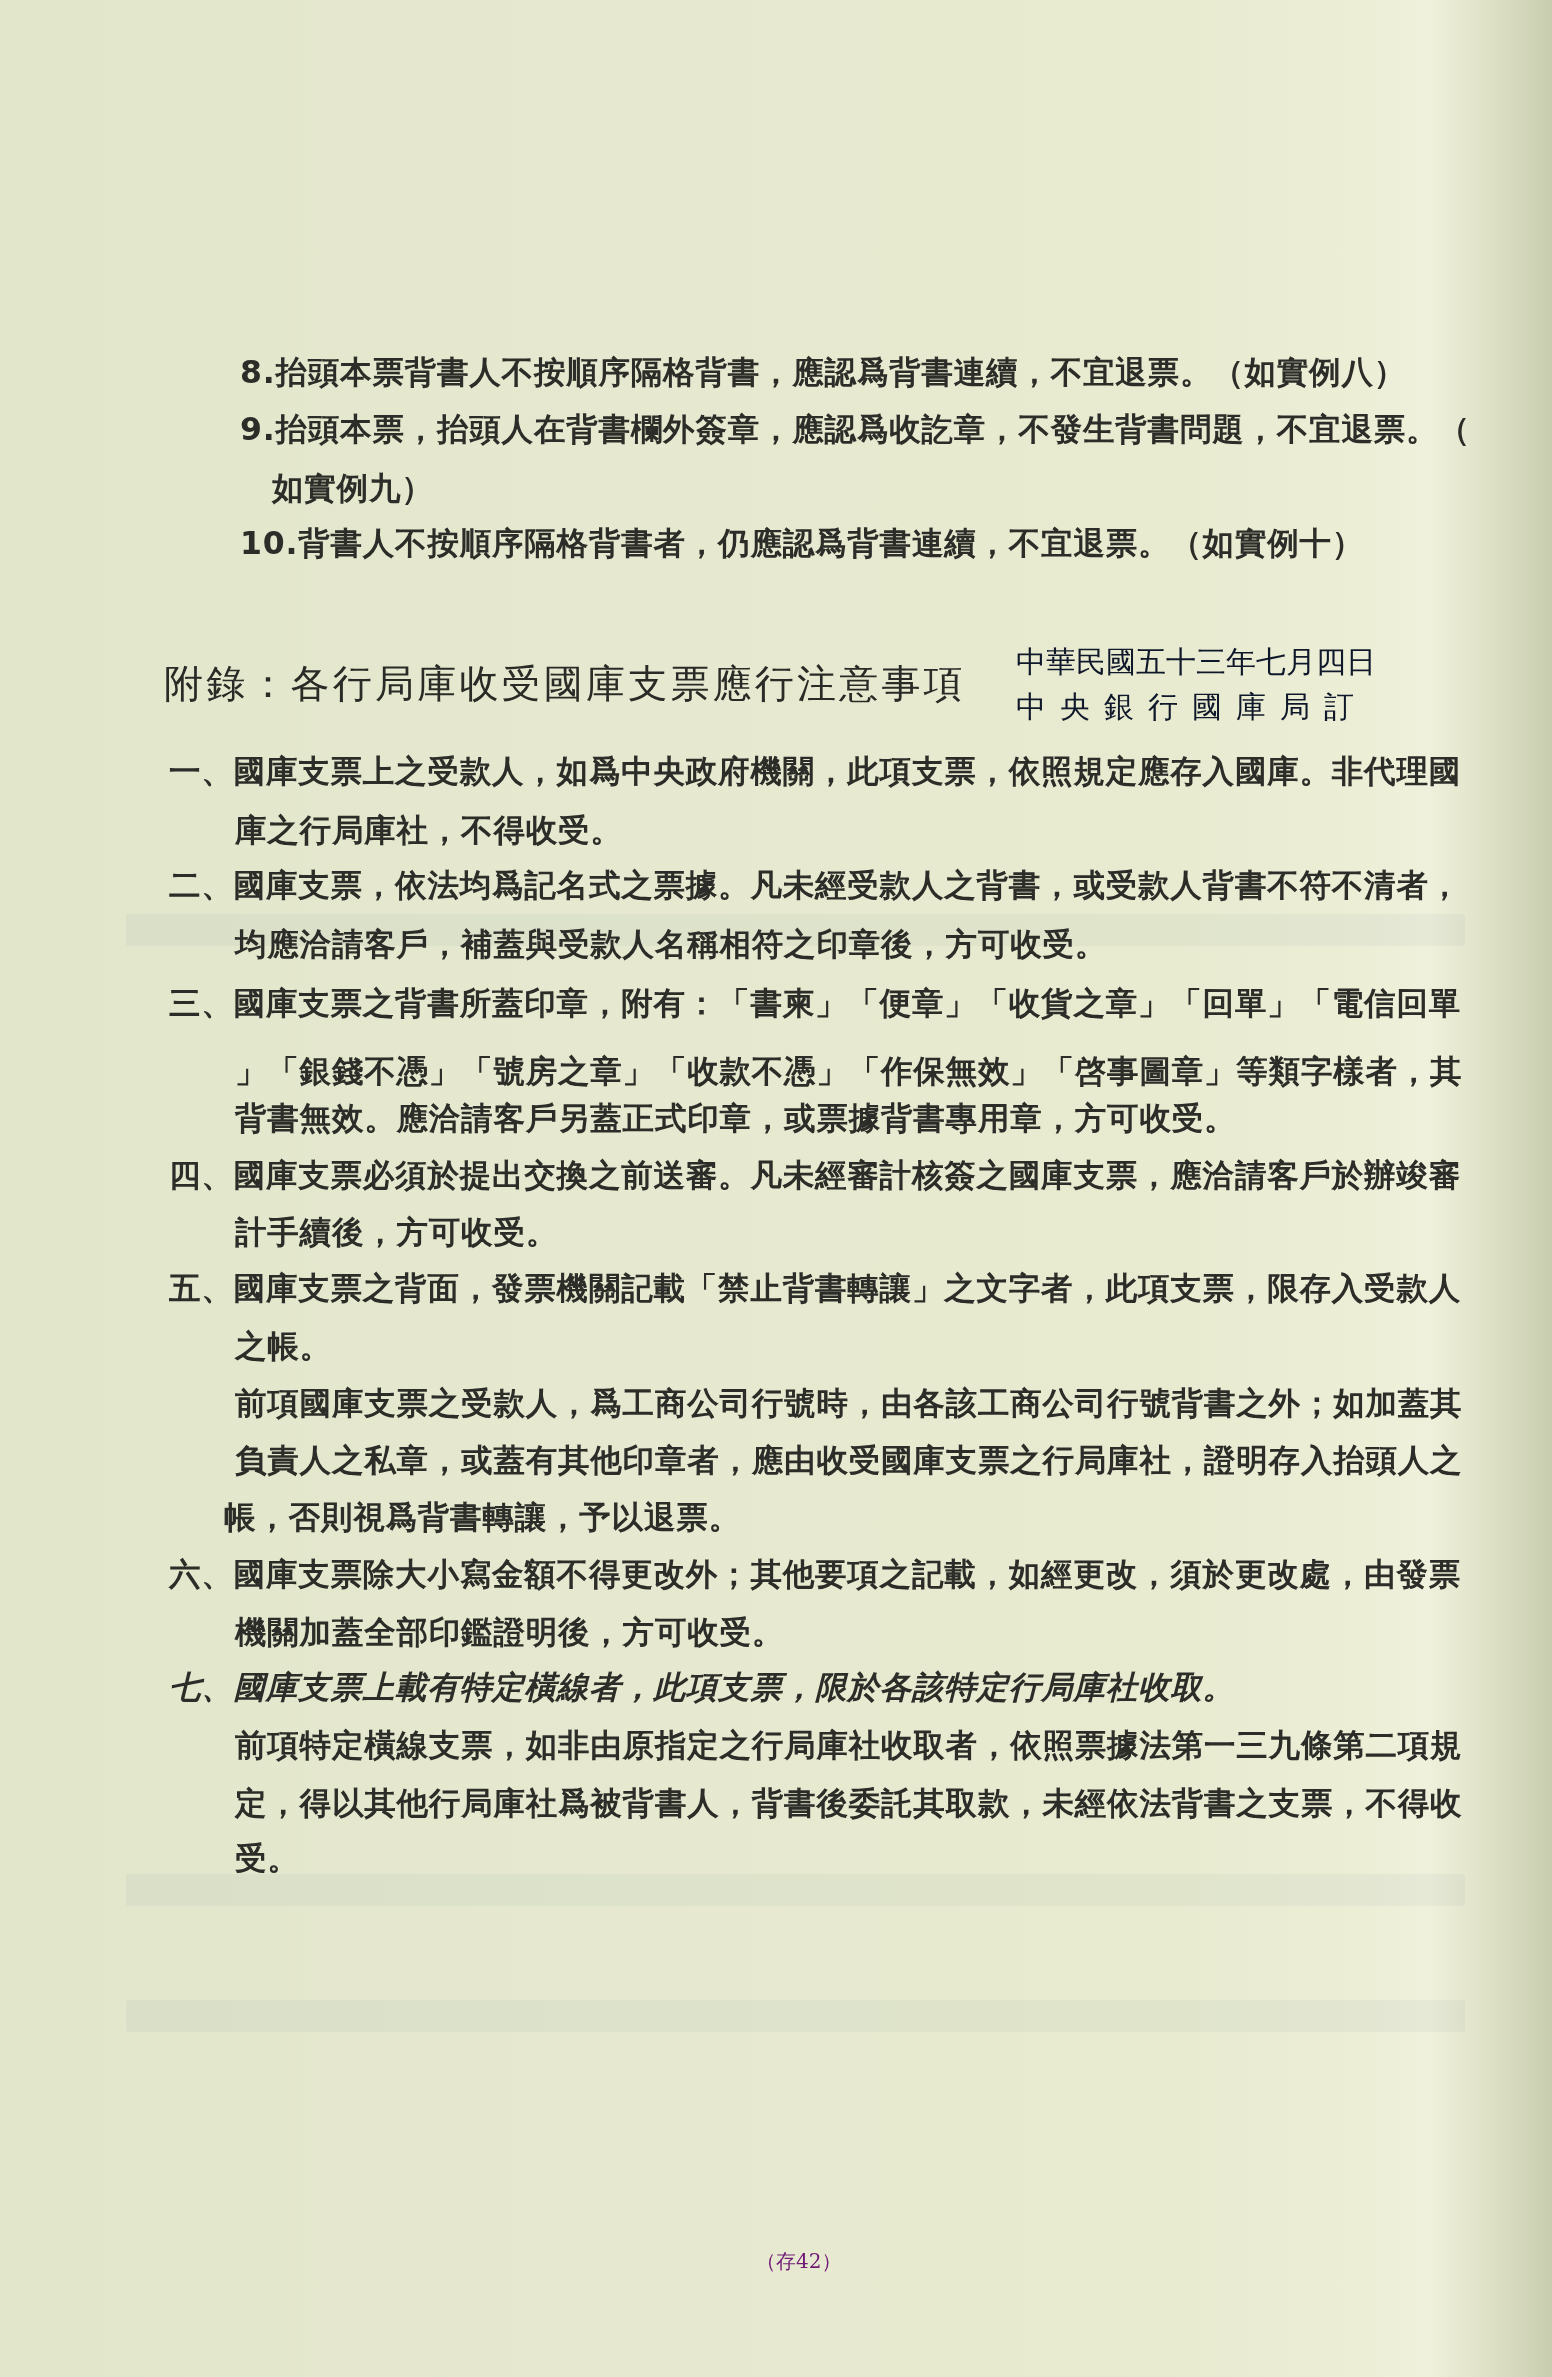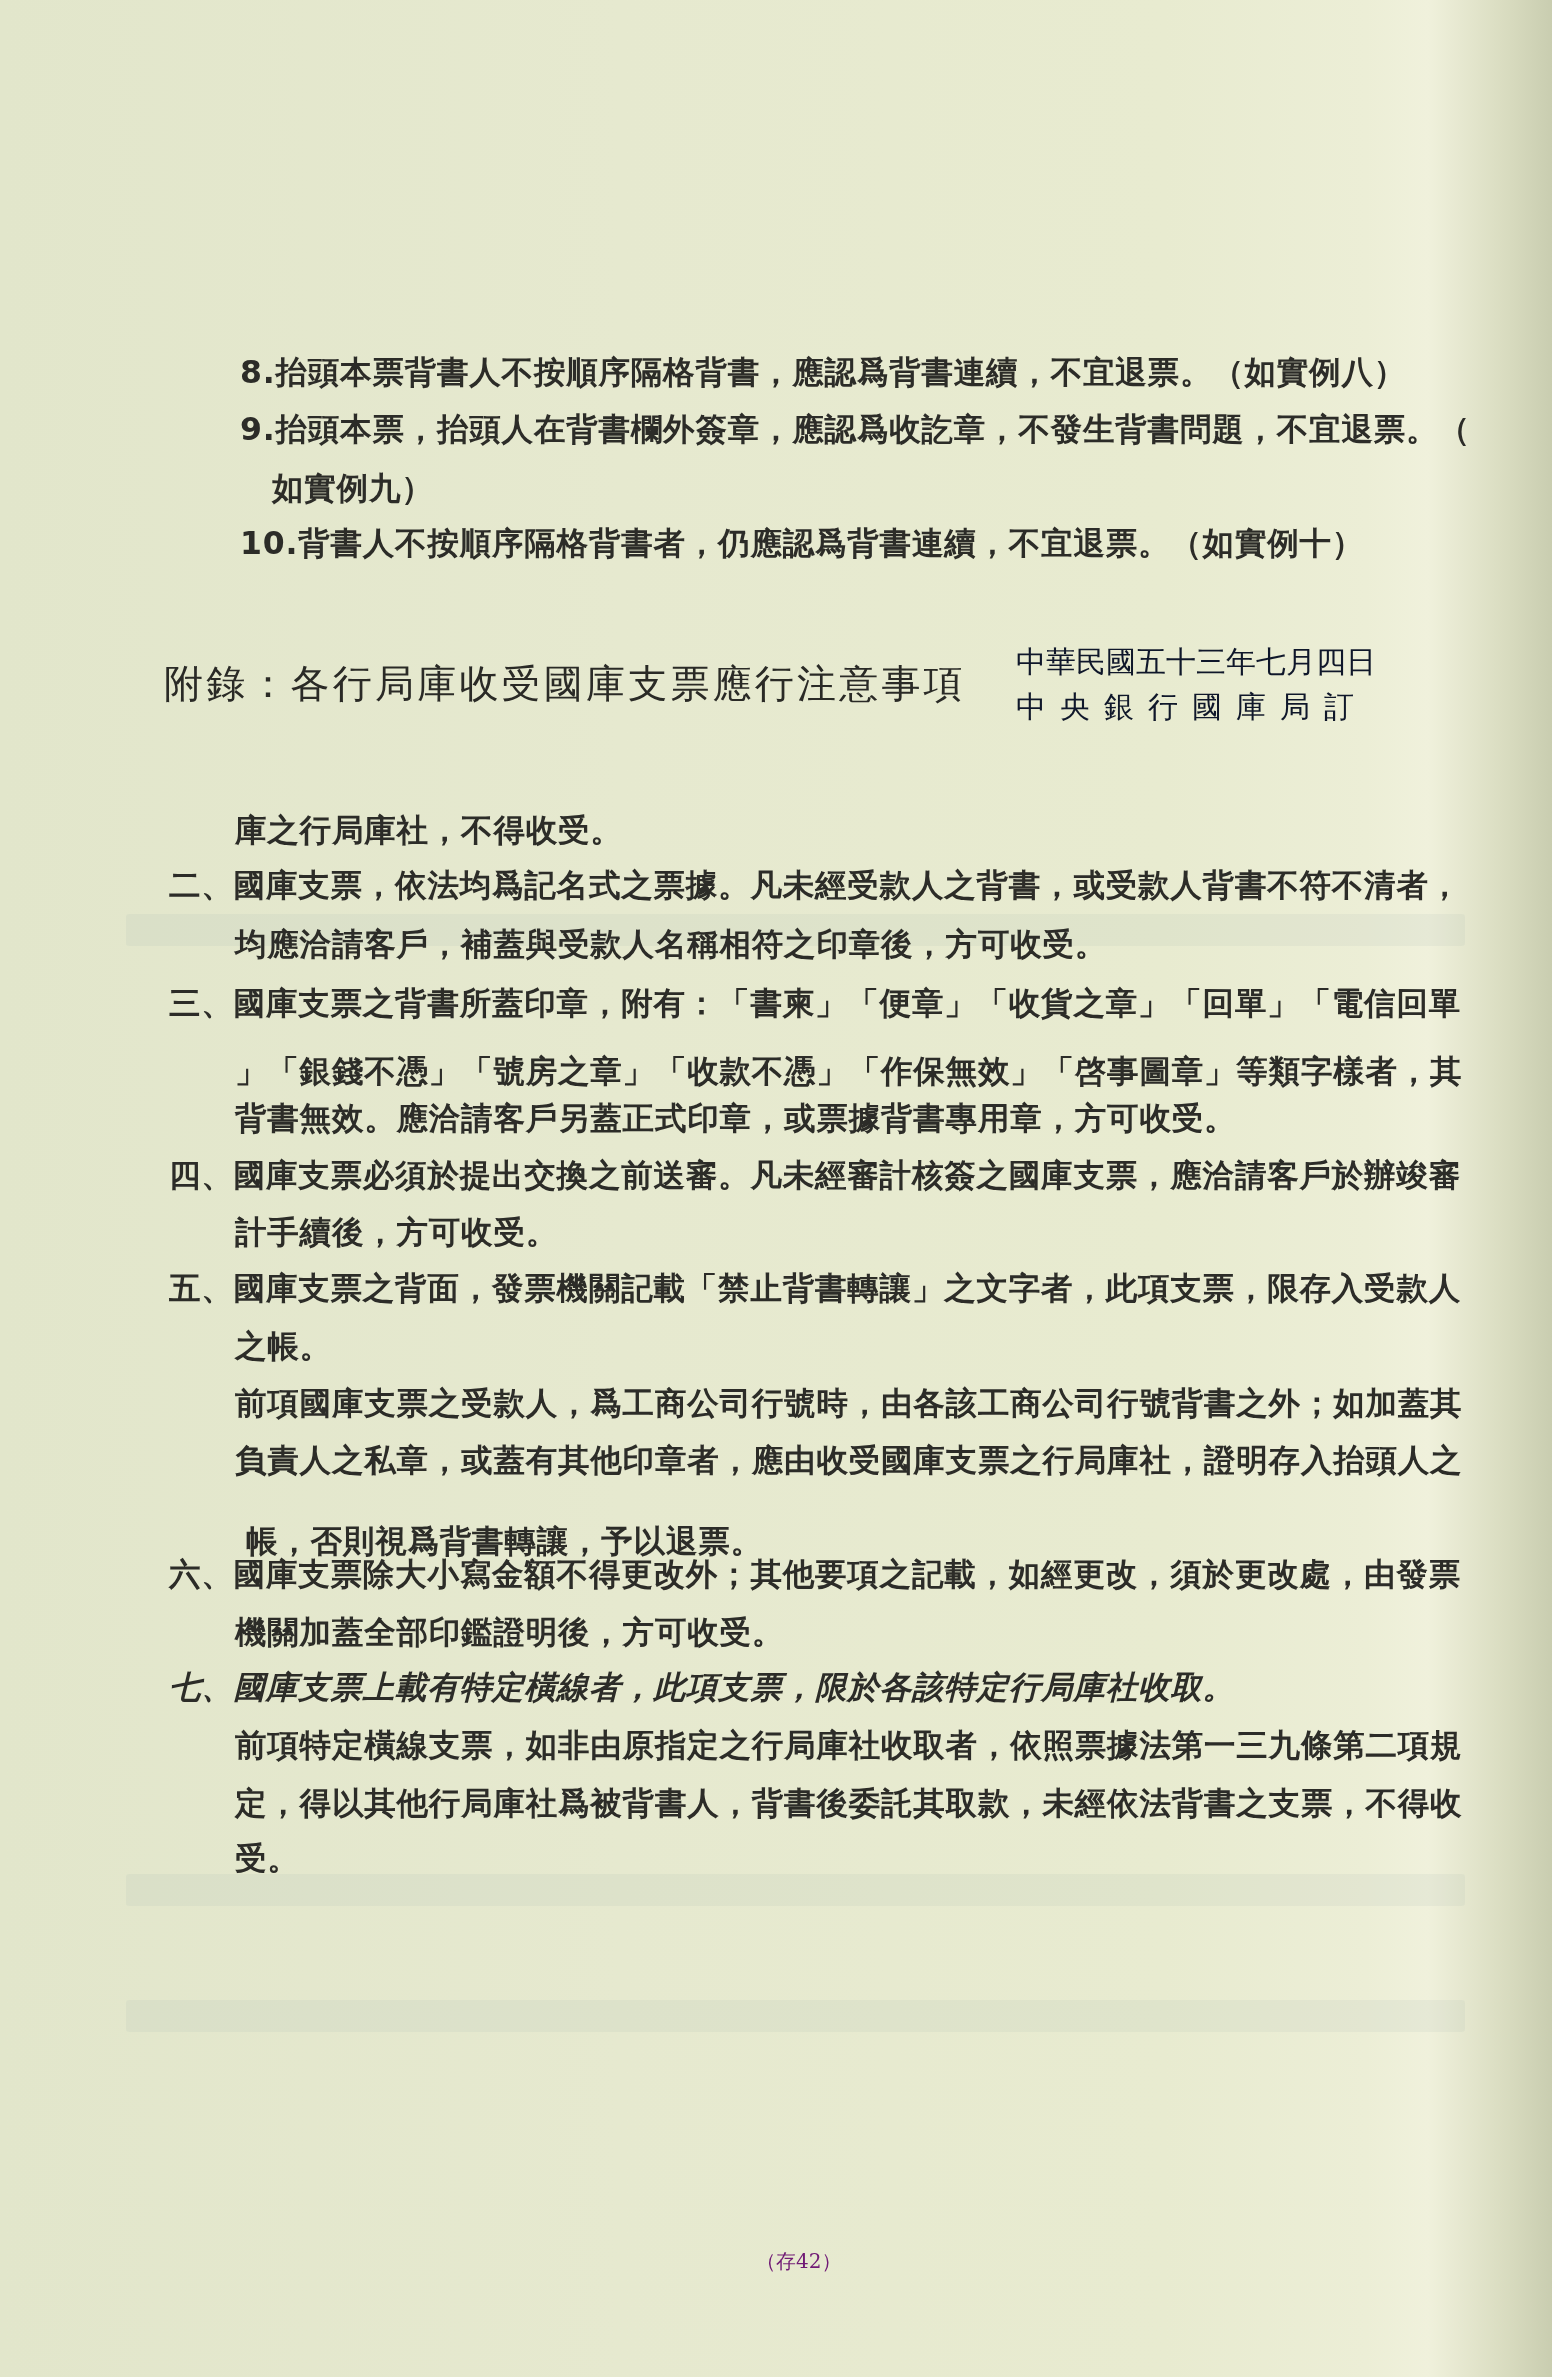--- a/index.html
+++ b/index.html
@@ -52,20 +52,23 @@
   </div>
   <div class="line" style="left:272px; top:469px;">如實例九）</div>
   <div class="line" style="left:240px; top:524px;">
     <span>10.</span><span>背書人不按順序隔格背書者，仍應認爲背書連續，不宜退票。（如實例十）</span>
   </div>
 
   <div class="title">附錄：各行局庫收受國庫支票應行注意事項</div>
   <div class="meta" style="top:644px;">中華民國五十三年七月四日</div>
   <div class="meta spaced" style="top:689px;">中央銀行國庫局訂</div>
 
+  <div class="line" style="left:169px; top:752px;">
+    <span>一、</span><span>國庫支票上之受款人，如爲中央政府機關，此項支票，依照規定應存入國庫。非代理國</span>
+  </div>
   <div class="line" style="left:235px; top:811px;">庫之行局庫社，不得收受。</div>
 
   <div class="line" style="left:169px; top:866px;">
     <span>二、</span><span>國庫支票，依法均爲記名式之票據。凡未經受款人之背書，或受款人背書不符不清者，</span>
   </div>
   <div class="line" style="left:235px; top:925px;">均應洽請客戶，補蓋與受款人名稱相符之印章後，方可收受。</div>
 
   <div class="line" style="left:169px; top:984px;">
     <span>三、</span><span>國庫支票之背書所蓋印章，附有：「書柬」「便章」「收貨之章」「回單」「電信回單</span>
   </div>
@@ -76,21 +79,21 @@
     <span>四、</span><span>國庫支票必須於提出交換之前送審。凡未經審計核簽之國庫支票，應洽請客戶於辦竣審</span>
   </div>
   <div class="line" style="left:235px; top:1213px;">計手續後，方可收受。</div>
 
   <div class="line" style="left:169px; top:1269px;">
     <span>五、</span><span>國庫支票之背面，發票機關記載「禁止背書轉讓」之文字者，此項支票，限存入受款人</span>
   </div>
   <div class="line" style="left:235px; top:1327px;">之帳。</div>
   <div class="line" style="left:235px; top:1384px;">前項國庫支票之受款人，爲工商公司行號時，由各該工商公司行號背書之外；如加蓋其</div>
   <div class="line" style="left:235px; top:1441px;">負責人之私章，或蓋有其他印章者，應由收受國庫支票之行局庫社，證明存入抬頭人之</div>
-  <div class="line" style="left:246px; top:1498px;margin-top:24px;">帳，否則視爲背書轉讓，予以退票。</div>
+  <div class="line" style="left:224px; top:1498px;">帳，否則視爲背書轉讓，予以退票。</div>
 
   <div class="line" style="left:169px; top:1555px;">
     <span>六、</span><span>國庫支票除大小寫金額不得更改外；其他要項之記載，如經更改，須於更改處，由發票</span>
   </div>
   <div class="line" style="left:235px; top:1613px;">機關加蓋全部印鑑證明後，方可收受。</div>
 
   <div class="line" style="left:169px; top:1668px;font-style:italic;">
     <span>七、</span><span>國庫支票上載有特定橫線者，此項支票，限於各該特定行局庫社收取。</span>
   </div>
   <div class="line" style="left:235px; top:1726px;">前項特定橫線支票，如非由原指定之行局庫社收取者，依照票據法第一三九條第二項規</div>

